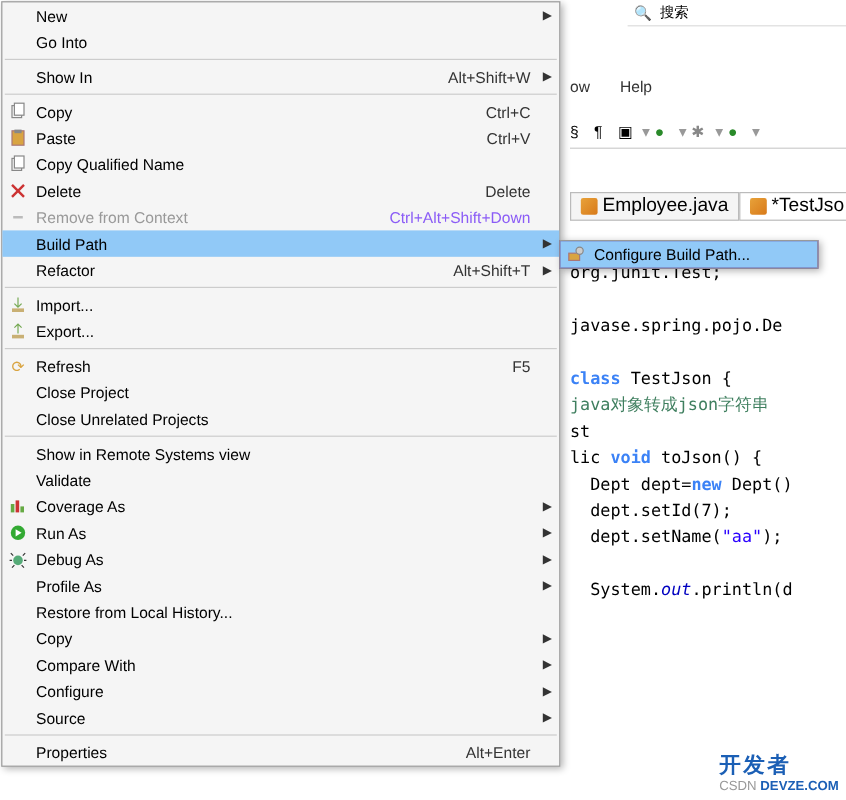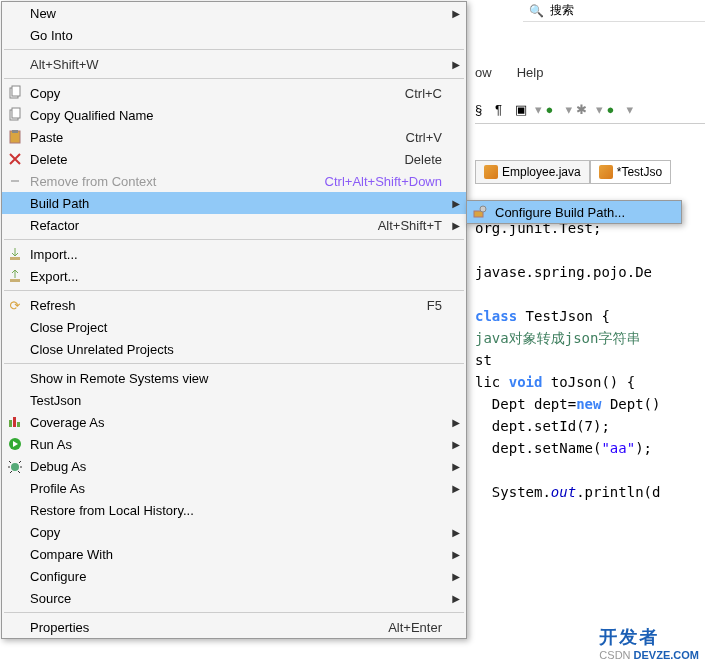--- a/index.html
+++ b/index.html
@@ -3,21 +3,21 @@
 <meta charset="utf-8">
 <style>
 * { margin: 0; padding: 0; box-sizing: border-box; }
 body { font-family: "Segoe UI", Tahoma, sans-serif; font-size: 13px; background: #fff; width: 705px; height: 667px; overflow: hidden; position: relative; }
 .bg { position: absolute; top: 0; left: 0; right: 0; bottom: 0; }
 .menu-bar-bg { position: absolute; top: 65px; left: 475px; display: flex; gap: 25px; color: #333; }
 .menu-bar-bg span { cursor: default; }
 .toolbar-bg { position: absolute; top: 96px; left: 475px; right: 0; height: 28px; border-bottom: 1px solid #ccc; display: flex; align-items: center; gap: 4px; }
 .tb-icon { width: 16px; height: 16px; display: inline-block; }
 .tabs-bg { position: absolute; top: 160px; left: 475px; display: flex; height: 24px; gap: 0; }
-.tab { border: 1px solid #bbb; padding: 2px 8px; background: #f5f5f5; display: flex; align-items: center; gap: 4px; font-size: 12px; }
+.tab { border: 1px solid #bbb; padding: 2px 8px; background: #f5f5f5; display: flex; align-items: center; gap: 4px; font-size: 16px; }
 .tab.active { background: #fff; }
 .j-icon { width: 14px; height: 14px; background: linear-gradient(135deg,#e8a23a,#d87a1a); border-radius: 2px; display: inline-block; }
 .code-bg { position: absolute; top: 195px; left: 475px; right: 0; font-family: Consolas, monospace; font-size: 14px; line-height: 22px; white-space: pre; }
 .kw { color: #3b82f6; font-weight: bold; }
 .cm { color: #3f7f5f; }
 .st-it { color: #0000c0; font-style: italic; }
 .context-menu { position: absolute; top: 1px; left: 1px; width: 466px; background: #f5f5f5; border: 1px solid #999; box-shadow: 2px 2px 6px rgba(0,0,0,.3); }
 .menu-item { display: flex; align-items: center; height: 22px; padding: 0 8px 0 28px; position: relative; cursor: default; color: #000; }
 .menu-item.disabled { color: #999; }
 .menu-item.highlight { background: #91c9f7; }
@@ -91,52 +91,53 @@
 <div class="context-menu">
   <div class="menu-item">
     <span class="label">New</span>
     <span class="arrow">▶</span>
   </div>
   <div class="menu-item">
     <span class="label">Go Into</span>
   </div>
   <div class="separator"></div>
   <div class="menu-item">
+    <span class="label">Show In</span>
     <span class="shortcut">Alt+Shift+W</span>
     <span class="arrow">▶</span>
   </div>
   <div class="separator"></div>
   <div class="menu-item">
     <span class="icon-slot sm-icon">
         <svg viewBox="0 0 16 16">
           <rect x="3" y="3" width="8" height="10" fill="none" stroke="#888"></rect>
           <rect x="5" y="1" width="8" height="10" fill="#fff" stroke="#888"></rect>
         </svg>
       </span>
     <span class="label">Copy</span>
     <span class="shortcut">Ctrl+C</span>
   </div>
   <div class="menu-item">
     <span class="icon-slot sm-icon">
         <svg viewBox="0 0 16 16">
+          <rect x="3" y="2" width="10" height="12" fill="#d9a441" stroke="#a77"></rect>
+          <rect x="5" y="1" width="6" height="3" fill="#888"></rect>
+        </svg>
+      </span>
+    <span class="label">Paste</span>
+    <span class="shortcut">Ctrl+V</span>
+  </div>
+  <div class="menu-item">
+    <span class="icon-slot sm-icon">
+        <svg viewBox="0 0 16 16">
           <rect x="3" y="3" width="8" height="10" fill="none" stroke="#888"></rect>
           <rect x="5" y="1" width="8" height="10" fill="#fff" stroke="#888"></rect>
         </svg>
       </span>
     <span class="label">Copy Qualified Name</span>
-  </div>
-  <div class="menu-item">
-    <span class="icon-slot sm-icon">
-        <svg viewBox="0 0 16 16">
-          <rect x="3" y="2" width="10" height="12" fill="#d9a441" stroke="#a77"></rect>
-          <rect x="5" y="1" width="6" height="3" fill="#888"></rect>
-        </svg>
-      </span>
-    <span class="label">Paste</span>
-    <span class="shortcut">Ctrl+V</span>
   </div>
   <div class="menu-item">
     <span class="icon-slot sm-icon">
         <svg viewBox="0 0 16 16">
           <path d="M3 3 L13 13 M13 3 L3 13" stroke="#c33" stroke-width="2"></path>
         </svg>
       </span>
     <span class="label">Delete</span>
     <span class="shortcut">Delete</span>
   </div>
@@ -187,21 +188,21 @@
     <span class="label">Close Project</span>
   </div>
   <div class="menu-item">
     <span class="label">Close Unrelated Projects</span>
   </div>
   <div class="separator"></div>
   <div class="menu-item">
     <span class="label">Show in Remote Systems view</span>
   </div>
   <div class="menu-item">
-    <span class="label">TestJson</span>
+    <span class="label">Validate</span>
   </div>
   <div class="menu-item">
     <span class="icon-slot sm-icon">
         <svg viewBox="0 0 16 16">
           <rect x="2" y="6" width="3" height="7" fill="#6a4"></rect>
           <rect x="6" y="3" width="3" height="10" fill="#c33"></rect>
           <rect x="10" y="8" width="3" height="5" fill="#6a4"></rect>
         </svg>
       </span>
     <span class="label">Coverage As</span>

